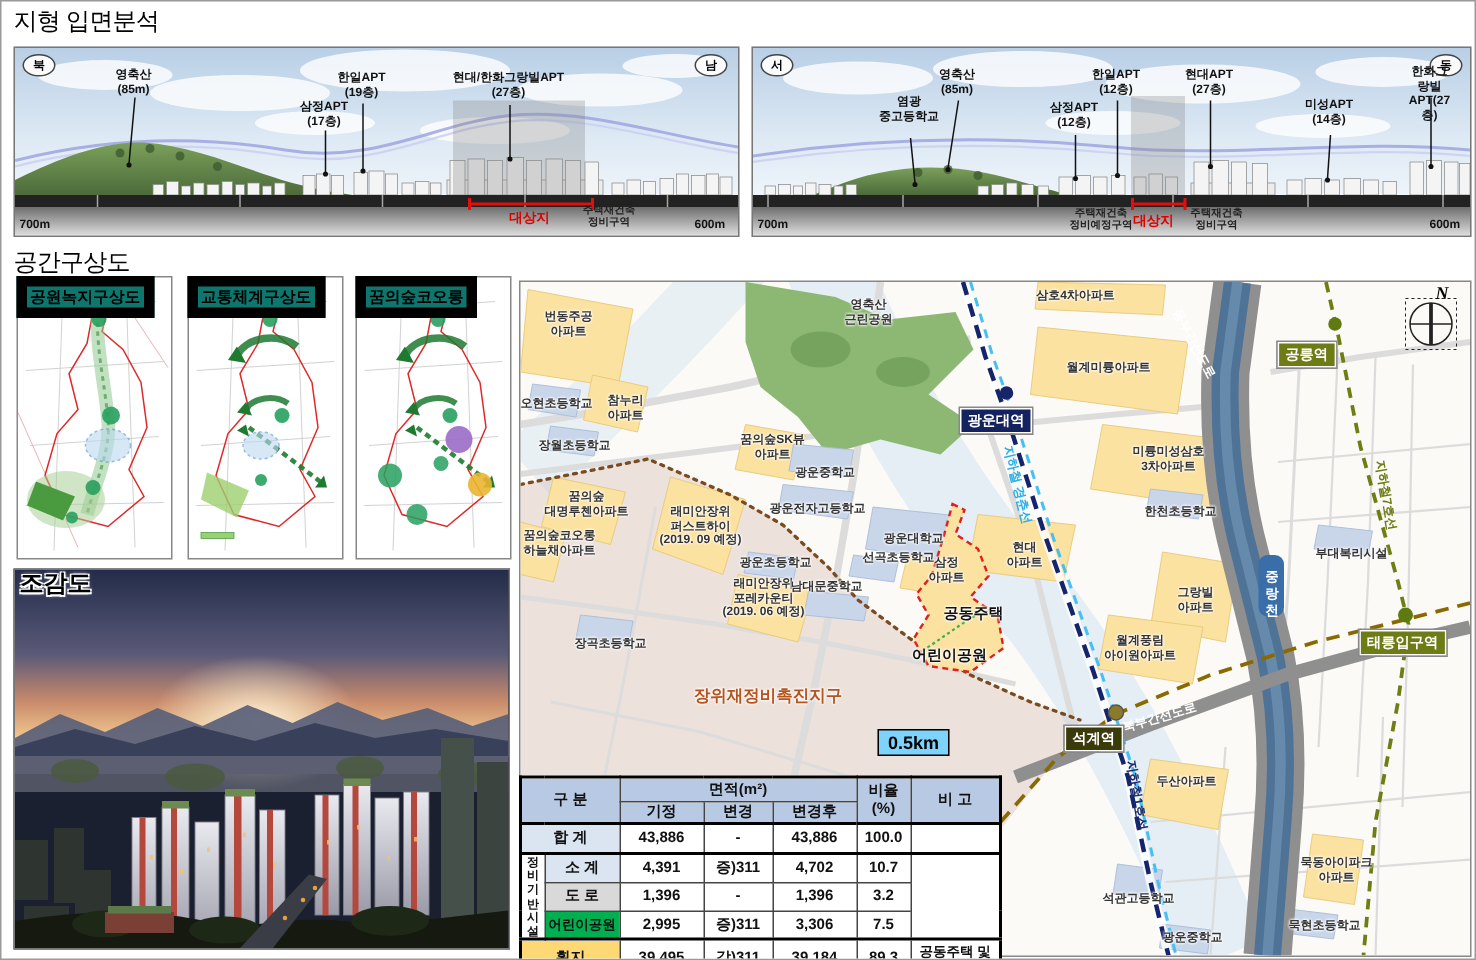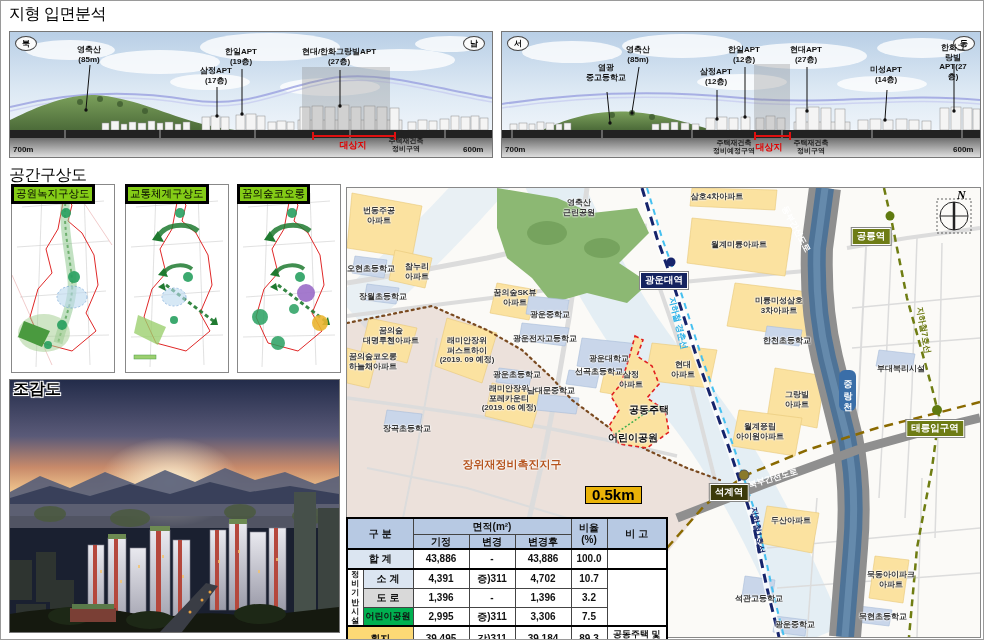--- a/index.html
+++ b/index.html
@@ -8,35 +8,35 @@
   .sec-title{position:absolute;font-size:16px;font-weight:400;color:#000;letter-spacing:-.5px;z-index:5}
   .panel{position:absolute;border:1px solid #777;overflow:hidden;background:#dfeaf5}
   .el{position:absolute;transform:translateX(-50%);text-align:center;font-size:8px;font-weight:700;
       line-height:1.2;white-space:pre-line;color:#111;z-index:4}
   .el.sm{font-size:7px;font-weight:700;color:#222}
   .red{color:#e00000}
   .dir{position:absolute;width:20px;height:13px;border:1px solid #444;border-radius:50%;background:#fbfbfb;
        font-size:8px;line-height:13px;text-align:center;font-weight:700;z-index:4}
   .scale-txt{position:absolute;font-size:8px;font-weight:700;color:#111;z-index:4}
   .cp{position:absolute;width:102px;height:187px;border:1px solid #888;background:#fff}
-  .cp-title{position:absolute;top:-1px;left:-1px;background:#84cc16;font-size:10.5px;font-weight:400;
-            padding:0 2px;z-index:2;border:3px solid #000000;white-space:nowrap}
+  .cp-title{position:absolute;top:-1px;left:-1px;background:#0f766e;font-size:10.5px;font-weight:700;
+            padding:0 2px;z-index:2;border:7px solid #000000;white-space:nowrap}
   .map{position:absolute;left:345px;top:186px;width:633px;height:449px;background:#fbfaf7;
        border:1px solid #888;overflow:hidden}
   .ml{position:absolute;transform:translateX(-50%);text-align:center;font-size:8px;line-height:1.2;
       white-space:pre-line;color:#333;font-weight:600;z-index:3;
       text-shadow:0 0 2px #fff,0 0 2px #fff,0 0 2px #fff}
   .ml.big{font-size:10px;font-weight:800;color:#111}
   .ml.dist{font-size:11px;font-weight:800;color:#b5541e}
   .station{position:absolute;transform:translateX(-50%);color:#fff;font-weight:700;font-size:9.5px;
            padding:1px 4px;border:1px solid #fff;outline:1px solid #888;white-space:nowrap;z-index:4}
   .linelab{position:absolute;font-size:8.5px;font-weight:700;white-space:nowrap;z-index:3}
   .river-lab{position:absolute;background:#3a6ea8;color:#fff;font-weight:700;font-size:9px;
              border-radius:6px;padding:4px 2px;writing-mode:vertical-rl;letter-spacing:2px;z-index:3}
-  .scalebox{position:absolute;background:#eab308;border:1.5px solid #000;font-size:15px;font-weight:800;
+  .scalebox{position:absolute;background:#7dd3fc;border:1.5px solid #000;font-size:12px;font-weight:800;
             padding:0 6px;line-height:16px;z-index:4}
   .compassN{position:absolute;font-family:"Liberation Serif",serif;font-style:italic;font-size:12px;
             font-weight:700;z-index:4}
   .tbl{position:absolute;left:345px;top:516px;border-collapse:collapse;table-layout:fixed;background:#fff;
        font-size:10px;font-weight:700;color:#111;border:2px solid #000;z-index:6}
   .tbl th,.tbl td{border:1px solid #444;text-align:center;padding:0;line-height:1.15;overflow:hidden}
   .tbl th{background:#b7c9e3}
   .lbl-lb{background:#dbe5f1}
   .lbl-gy{background:#d9d9d9}
   .lbl-gn{background:#00b050}

